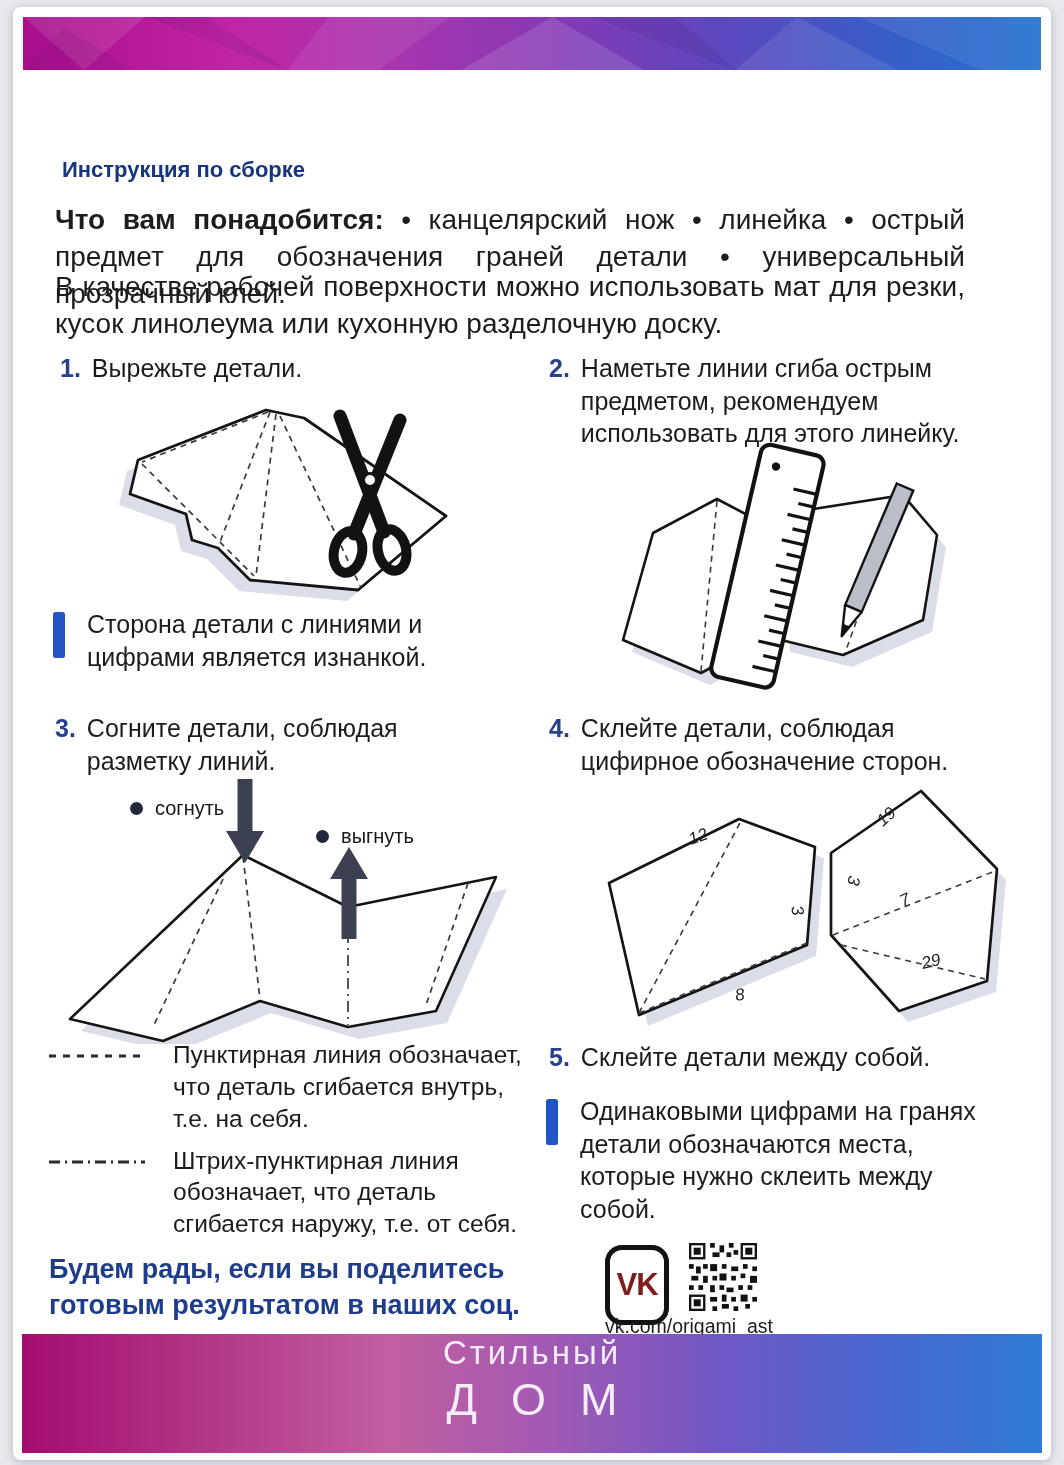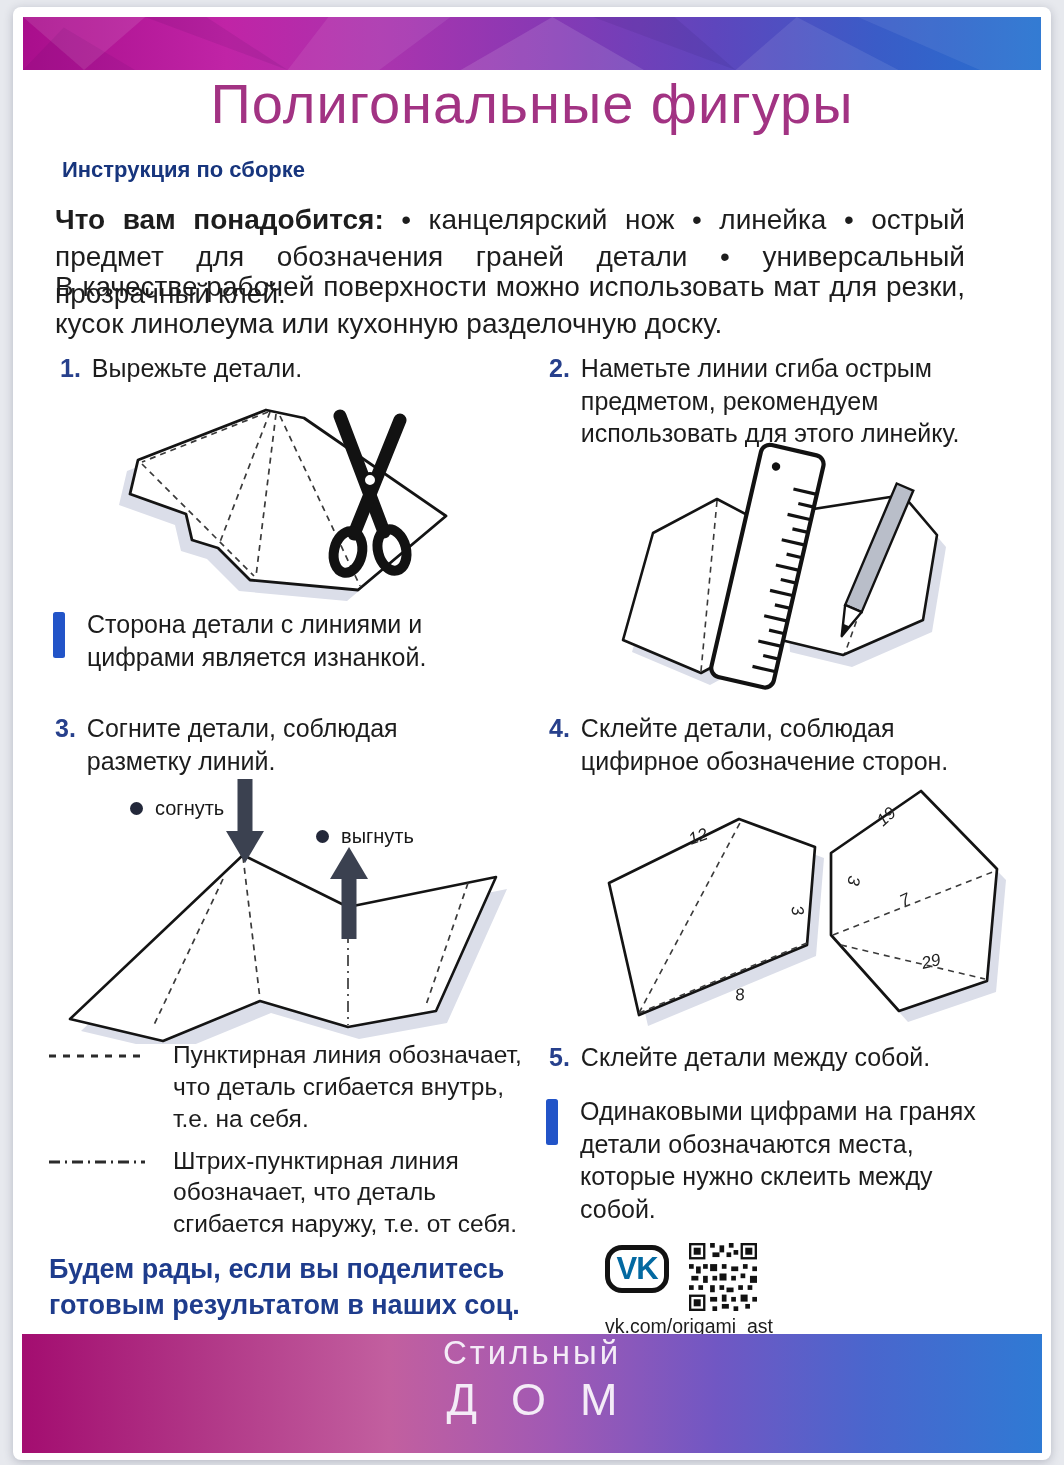--- a/index.html
+++ b/index.html
@@ -30,23 +30,23 @@
   .diagram svg { width:100%; height:100%; display:block; }
   .foldlabel { position:absolute; display:flex; align-items:center; gap:12px; font-size:20px; color:#171717; }
   .foldlabel .dot { width:13px; height:13px; border-radius:50%; background:#23283a; }
 
   
   .legend-item { display:flex; gap:28px; font-size:24.5px; line-height:1.3; color:#1c1c1c; }
   .legend-item .sample { flex:0 0 96px; margin-top:13px; }
 
   
   .social { font-size:27px; font-weight:700; color:#1e3c8c; line-height:1.35; }
-  .vkicon { width:64px; height:48px; border:5px solid #121212; border-radius:17px; display:flex;
+  .vkicon { width:64px; height:80px; border:5px solid #121212; border-radius:17px; display:flex;
             align-items:center; justify-content:center; font-size:31px; font-weight:800;
-            letter-spacing:-1px; color:#0369a1; }
+            letter-spacing:-1px; color:#7f1d1d; }
   .vkurl { font-size:19.5px; color:#1c1c1c; }
 
   
   .footer { left:9px; right:9px; bottom:7px; height:119px; color:#f4ecf7; text-align:center;
             background:linear-gradient(90deg,#a30d70 0%,#b13787 18%,#c25f9f 36%,#a159b4 52%,#7157c3 68%,#4a66cd 83%,#2f7ad4 100%); }
   .brand1 { font-size:33px; letter-spacing:3px; font-weight:400; }
   .brand2 { margin-top:2px; font-size:45px; letter-spacing:34px; padding-left:34px; font-weight:400; }
 
   .dg-num { font-size:17px; fill:#222222; font-style:italic; }
 </style>
@@ -74,21 +74,20 @@
         <polygon points="120,0 180,0 260,50" fill="rgba(20,0,60,0.08)"></polygon>
         <polygon points="260,50 300,0 420,0 350,50" fill="rgba(255,255,255,0.08)"></polygon>
         <polygon points="430,50 520,0 610,50" fill="rgba(255,255,255,0.12)"></polygon>
         <polygon points="560,0 640,0 700,50" fill="rgba(20,0,60,0.07)"></polygon>
         <polygon points="700,50 760,0 860,50" fill="rgba(255,255,255,0.09)"></polygon>
         <polygon points="820,0 1000,0 1000,50 940,50" fill="rgba(255,255,255,0.07)"></polygon>
         <polygon points="0,50 40,10 110,50" fill="rgba(20,0,60,0.06)"></polygon>
       </svg>
     </div>
 
-    <div class="abs title">Полигональные фигуры</div>
     <div class="abs subtitle">Инструкция по сборке</div>
 
     <p class="abs para" style="top:194px;"><b>Что вам понадобится:</b><span> • канцелярский нож  •  линейка  •  острый предмет для обозначения граней детали  •  универсальный прозрачный клей.</span></p>
     <p class="abs para" style="top:261px;">В качестве рабочей поверхности можно использовать мат для резки, кусок линолеума или кухонную разделочную доску.</p>
 
     <div class="abs step" style="left:47px; top:345px; width:420px;">
       <span class="num">1.</span>
       <span>Вырежьте детали.</span>
     </div>
 

